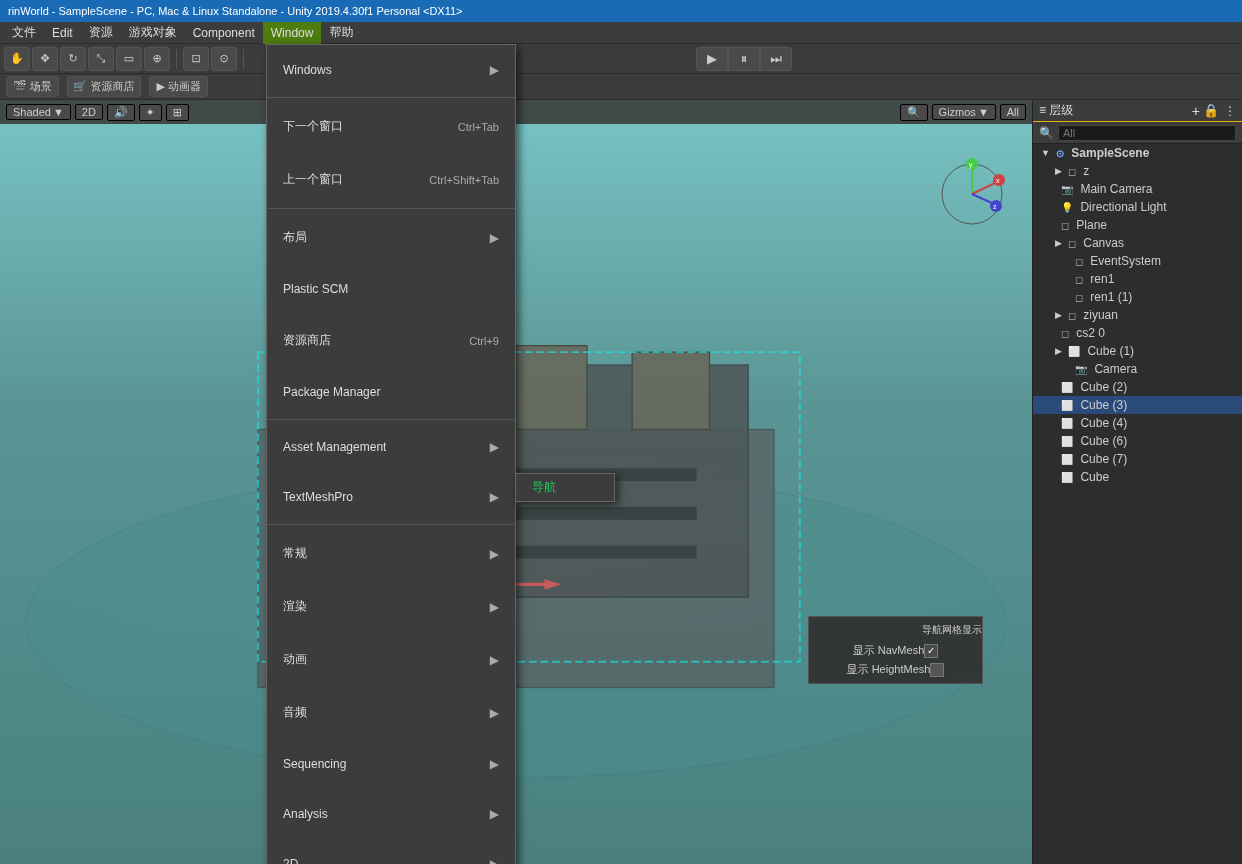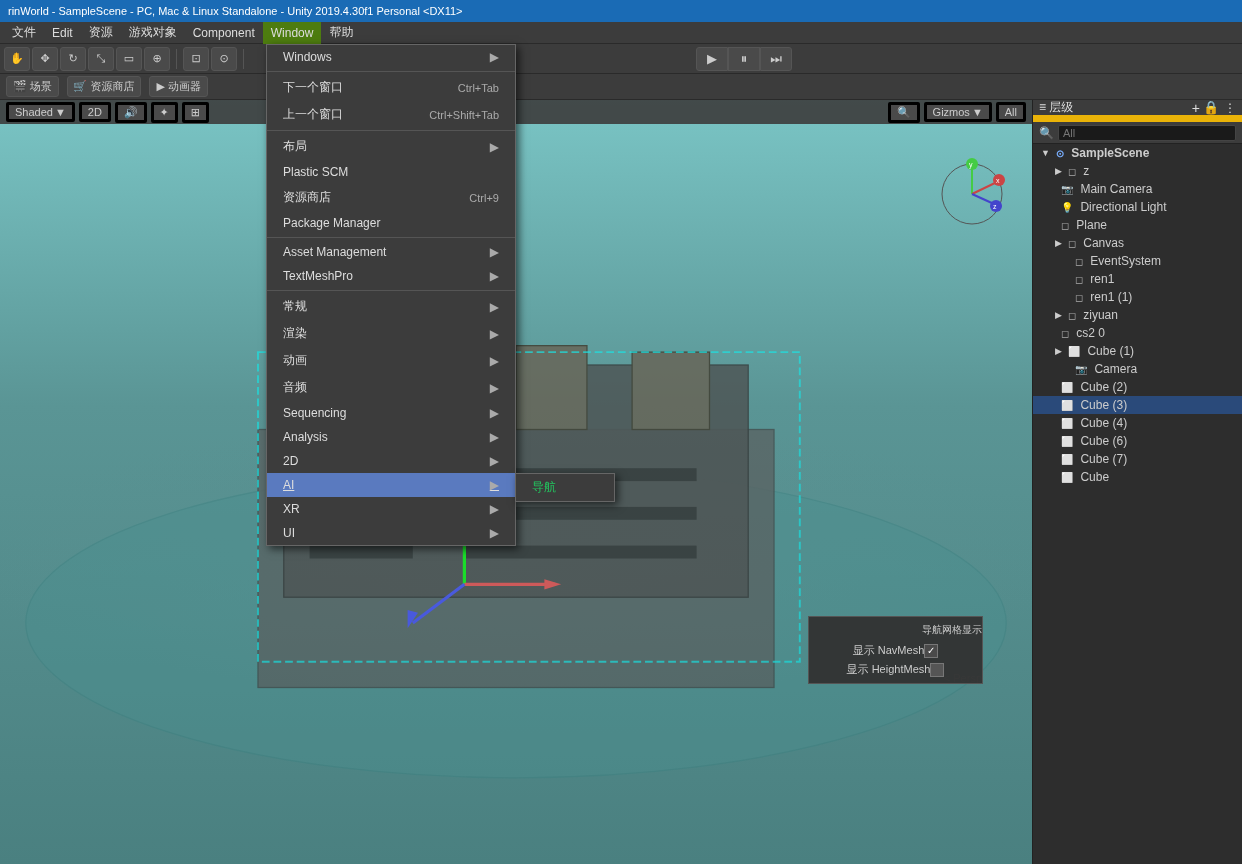--- a/index.html
+++ b/index.html
@@ -124,35 +124,35 @@
     
     #scene-toolbar {
       position: absolute; top: 0; left: 0; right: 0;
       height: 24px;
       background: rgba(60,60,60,0.9);
       display: flex; align-items: center; padding: 0 6px; gap: 4px;
       z-index: 10;
     }
     .scene-tb-btn {
       padding: 1px 6px; font-size: 11px; color: #ccc;
-      background: #4a4a4a; border: 3px solid #000000; border-radius: 2px;
+      background: #4a4a4a; border: 1px solid #000000; border-radius: 2px;
       cursor: pointer; display: flex; align-items: center; gap: 2px;
     }
 
     
     #hierarchy {
       width: 210px;
       background: #2d2d2d;
       border-left: 1px solid #222;
       display: flex; flex-direction: column;
     }
     #hierarchy-header {
       height: 22px; background: #3c3c3c;
       display: flex; align-items: center; padding: 0 6px;
-      border-bottom: 7px solid #eab308; justify-content: space-between;
+      border-bottom: 1px solid #eab308; justify-content: space-between;
     }
     #hierarchy-search {
       height: 22px; background: #3c3c3c;
       display: flex; align-items: center; padding: 0 6px;
       border-bottom: 1px solid #222; gap: 4px;
     }
     #hierarchy-search input {
       flex: 1; background: #1a1a1a; border: 1px solid #444;
       color: #ccc; padding: 1px 4px; font-size: 11px; border-radius: 2px;
     }
@@ -195,21 +195,21 @@
     #window-menu {
       position: absolute;
       top: 44px; left: 266px;
       background: #3c3c3c;
       border: 1px solid #666;
       width: 250px;
       z-index: 1000;
       box-shadow: 3px 3px 8px rgba(0,0,0,0.6);
     }
     .wm-item {
-      padding: 5px 16px;
+      padding: 18px 16px;
       font-size: 12px; color: #ddd; cursor: pointer;
       display: flex; align-items: center; justify-content: space-between;
       position: relative;
     }
     .wm-item:hover, .wm-item.highlighted {
       background: #4a7cbf;
       text-decoration: underline;
     }
     .wm-item .shortcut { color: #aaa; font-size: 11px; }
     .wm-item .arrow { color: #aaa; }

